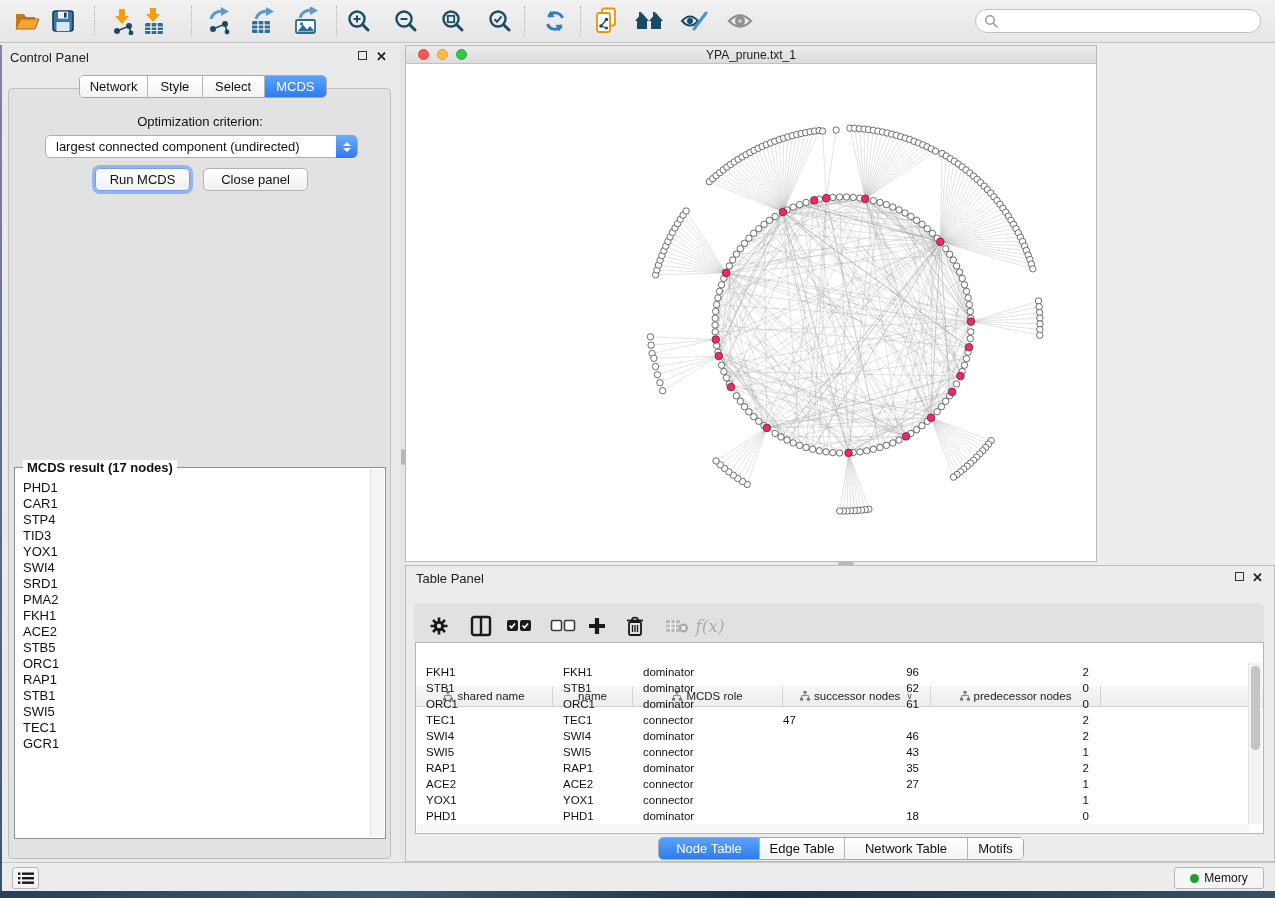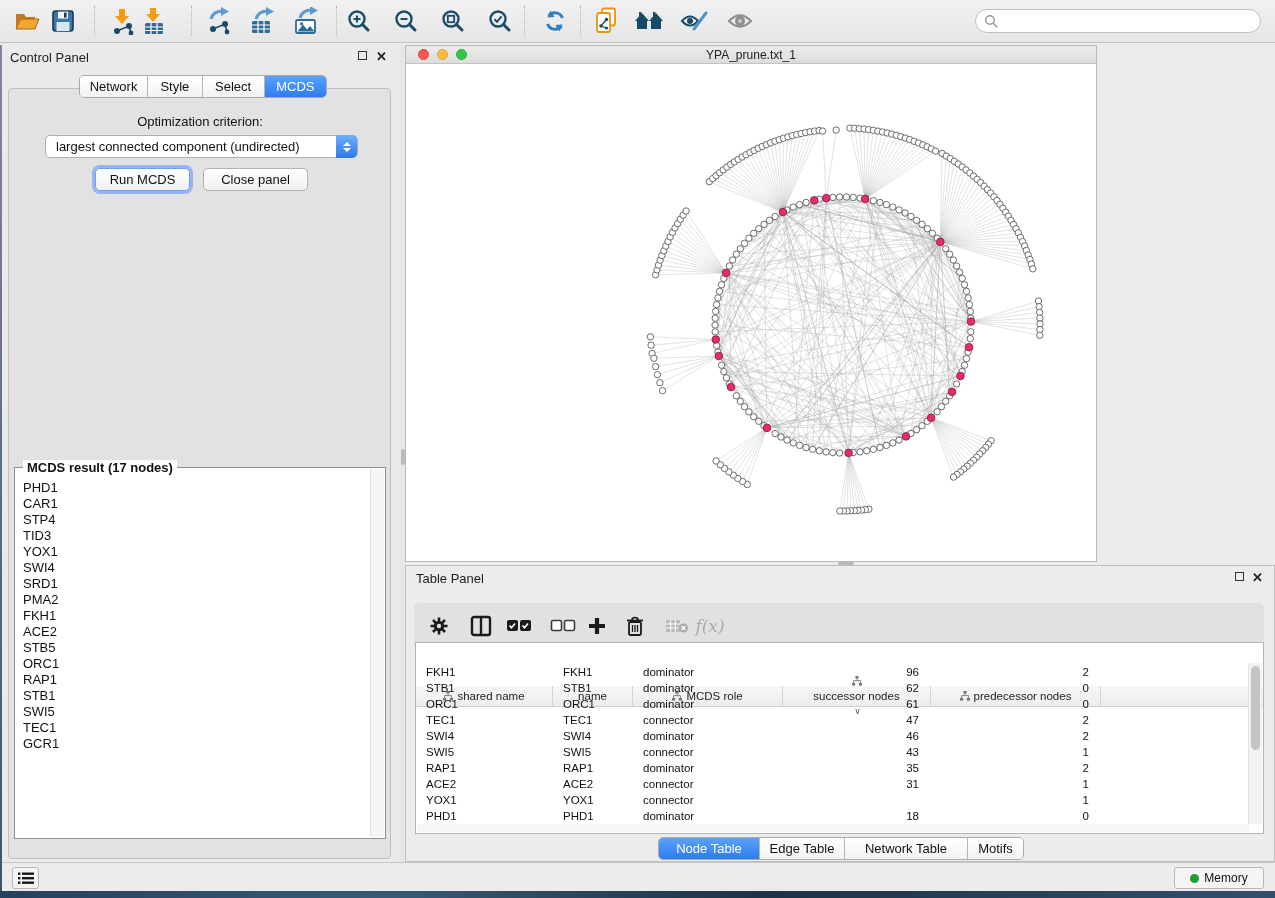--- a/index.html
+++ b/index.html
@@ -1060,21 +1060,21 @@
             <svg class="hier-ico" width="10" height="10" viewBox="0 0 10 10">
               <g fill="#777">
                 <rect x="3.4" y="0" width="3.2" height="2.6"></rect>
                 <rect x="0" y="7" width="3.2" height="2.6"></rect>
                 <rect x="6.8" y="7" width="3.2" height="2.6"></rect>
               </g>
               <path d="M5 2.6 v2 M1.6 7 v-2.4 h6.8 V7" stroke="#777" stroke-width="0.9" fill="none"></path>
             </svg>
             <span>MCDS role</span>
           </div>
-          <div class="th-cell" style="left: 367px; width: 148px; flex-direction: column;">
+          <div class="th-cell" style="left: 367px; width: 148px;">
             <svg class="hier-ico" width="10" height="10" viewBox="0 0 10 10">
               <g fill="#777">
                 <rect x="3.4" y="0" width="3.2" height="2.6"></rect>
                 <rect x="0" y="7" width="3.2" height="2.6"></rect>
                 <rect x="6.8" y="7" width="3.2" height="2.6"></rect>
               </g>
               <path d="M5 2.6 v2 M1.6 7 v-2.4 h6.8 V7" stroke="#777" stroke-width="0.9" fill="none"></path>
             </svg>
             <span>successor nodes</span>
             <span class="sort-ind">∨</span>
@@ -1110,21 +1110,21 @@
             <div class="tcell" style="left: 10px; width: 125px;">ORC1</div>
             <div class="tcell" style="left: 147px; width: 68px;">ORC1</div>
             <div class="tcell" style="left: 227px; width: 138px;">dominator</div>
             <div class="tcell" style="left: 367px; width: 136px; text-align: right;">61</div>
             <div class="tcell" style="left: 515px; width: 158px; text-align: right;">0</div>
           </div>
           <div class="trow" style="top: 69px;">
             <div class="tcell" style="left: 10px; width: 125px;">TEC1</div>
             <div class="tcell" style="left: 147px; width: 68px;">TEC1</div>
             <div class="tcell" style="left: 227px; width: 138px;">connector</div>
-            <div class="tcell" style="left: 367px; width: 136px; text-align: right;">47</div>
+            <div class="tcell" style="left: 367px; width: 136px; text-align: left;">47</div>
             <div class="tcell" style="left: 515px; width: 158px; text-align: right;">2</div>
           </div>
           <div class="trow" style="top: 85px;">
             <div class="tcell" style="left: 10px; width: 125px;">SWI4</div>
             <div class="tcell" style="left: 147px; width: 68px;">SWI4</div>
             <div class="tcell" style="left: 227px; width: 138px;">dominator</div>
             <div class="tcell" style="left: 367px; width: 136px; text-align: right;">46</div>
             <div class="tcell" style="left: 515px; width: 158px; text-align: right;">2</div>
           </div>
           <div class="trow" style="top: 101px;">
@@ -1138,21 +1138,21 @@
             <div class="tcell" style="left: 10px; width: 125px;">RAP1</div>
             <div class="tcell" style="left: 147px; width: 68px;">RAP1</div>
             <div class="tcell" style="left: 227px; width: 138px;">dominator</div>
             <div class="tcell" style="left: 367px; width: 136px; text-align: right;">35</div>
             <div class="tcell" style="left: 515px; width: 158px; text-align: right;">2</div>
           </div>
           <div class="trow" style="top: 133px;">
             <div class="tcell" style="left: 10px; width: 125px;">ACE2</div>
             <div class="tcell" style="left: 147px; width: 68px;">ACE2</div>
             <div class="tcell" style="left: 227px; width: 138px;">connector</div>
-            <div class="tcell" style="left: 367px; width: 136px; text-align: right;">31</div>
+            <div class="tcell" style="left: 367px; width: 136px; text-align: right;">27</div>
             <div class="tcell" style="left: 515px; width: 158px; text-align: right;">1</div>
           </div>
           <div class="trow" style="top: 149px;">
             <div class="tcell" style="left: 10px; width: 125px;">YOX1</div>
             <div class="tcell" style="left: 147px; width: 68px;">YOX1</div>
             <div class="tcell" style="left: 227px; width: 138px;">connector</div>
             <div class="tcell" style="left: 367px; width: 136px; text-align: right; margin-top: 43px;">29</div>
             <div class="tcell" style="left: 515px; width: 158px; text-align: right;">1</div>
           </div>
           <div class="trow" style="top: 165px;">

